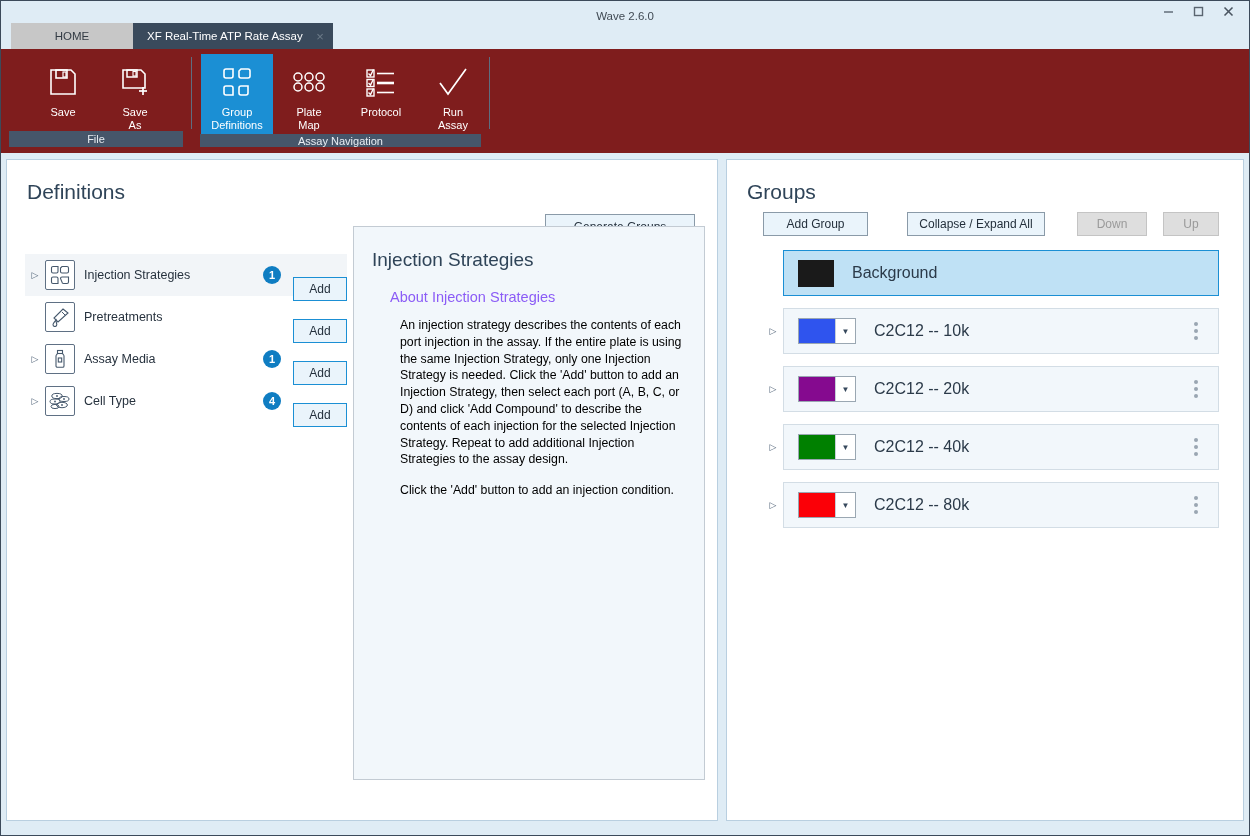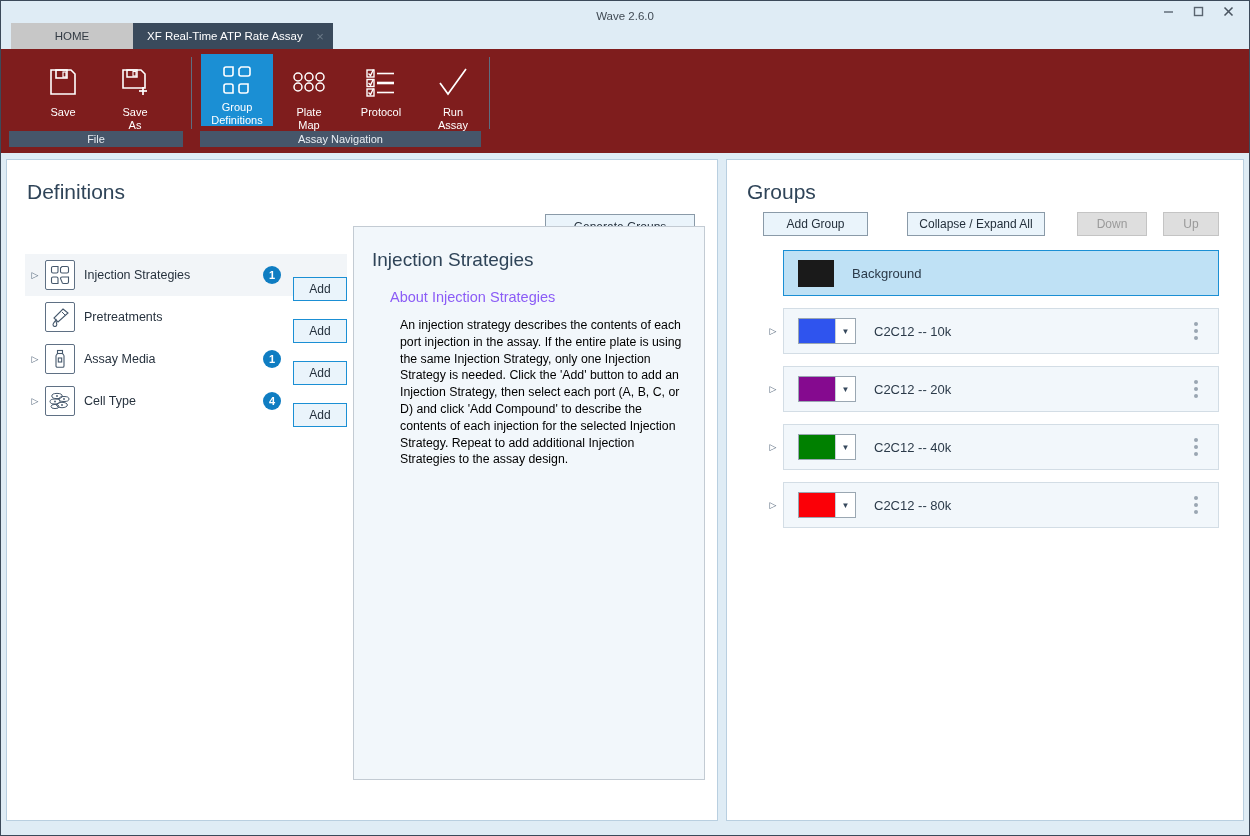--- a/index.html
+++ b/index.html
@@ -254,21 +254,21 @@
   .swatch-arrow {
     flex: 1;
     display: flex; align-items: center; justify-content: center;
     border-left: 1px solid #c7d0d8;
     color: #36485c; font-size: 8px;
   }
   .swatch-plain {
     width: 36px; height: 27px;
   }
   .group-name {
-    font-size: 13px; color: #2b3a49;
+    font-size: 16px; color: #2b3a49;
     margin-left: 18px; flex: 1;
   }
   .kebab {
     width: 16px; display: flex; flex-direction: column;
     align-items: center; gap: 3px;
     margin-right: 4px;
   }
   .kebab i {
     width: 4px; height: 4px; border-radius: 50%;
     background: #9aa6b2; display: block;
@@ -339,21 +339,21 @@
 As</div>
         </div>
       </div>
       <div class="ribbon-grouplabel">File</div>
     </div>
 
     <div class="ribbon-sep"></div>
 
     <div class="ribbon-group" style="width:297px">
       <div class="ribbon-items">
-        <div class="ribbon-btn active" style="margin-left:9px;height:72px">
+        <div class="ribbon-btn active" style="margin-left:9px;height:80px">
           <div class="ribbon-icon">
             <svg width="30" height="30" viewBox="0 0 30 30">
               <path d="M2 4 a2 2 0 0 1 2-2 h7 v7 a2 2 0 0 1 -2 2 h-5 a2 2 0 0 1 -2 -2 Z" fill="none" stroke="#fff" stroke-width="1.6"></path>
               <path d="M19 2 h7 a2 2 0 0 1 2 2 v5 a2 2 0 0 1 -2 2 h-7 a2 2 0 0 1 -2 -2 v-5 Z" fill="none" stroke="#fff" stroke-width="1.6"></path>
               <path d="M2 21 a2 2 0 0 1 2-2 h5 a2 2 0 0 1 2 2 v7 h-7 a2 2 0 0 1 -2 -2 Z" fill="none" stroke="#fff" stroke-width="1.6"></path>
               <path d="M17 21 a2 2 0 0 1 2-2 h7 v7 a2 2 0 0 1 -2 2 h-5 a2 2 0 0 1 -2 -2 Z" fill="none" stroke="#fff" stroke-width="1.6"></path>
             </svg>
           </div>
           <div class="ribbon-label">Group
 Definitions</div>
@@ -479,20 +479,21 @@
             <span class="badge">4</span>
             <button class="btn blue-border btn-add">Add</button>
           </div>
 
         </div>
 
         <div class="info-card">
           <div class="info-title">Injection Strategies</div>
           <div class="info-sub">About Injection Strategies</div>
           <div class="info-p">An injection strategy describes the contents of each port injection in the assay. If the entire plate is using the same  Injection Strategy, only one Injection Strategy is needed. Click the 'Add' button to add an Injection Strategy,  then select each port (A, B, C, or D) and click 'Add Compound' to describe the contents of each injection  for the selected Injection Strategy. Repeat to add additional Injection Strategies to the assay design.</div>
+          <div class="info-p">Click the 'Add' button to add an injection condition.</div>
         </div>
 
       </div>
     </div>
 
     <div class="panel panel-right">
       <div class="panel-title">Groups</div>
 
       <div class="groups-toolbar">
         <button class="btn btn-addgroup">Add Group</button>

